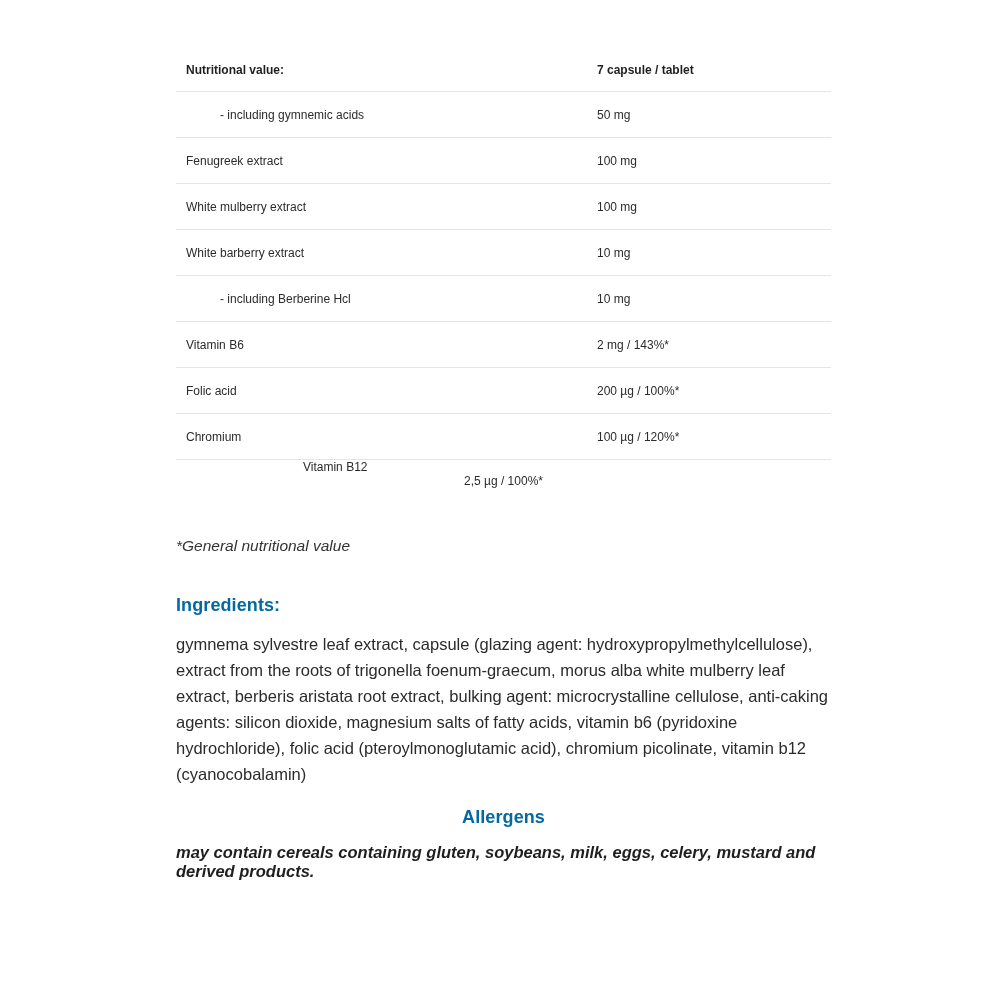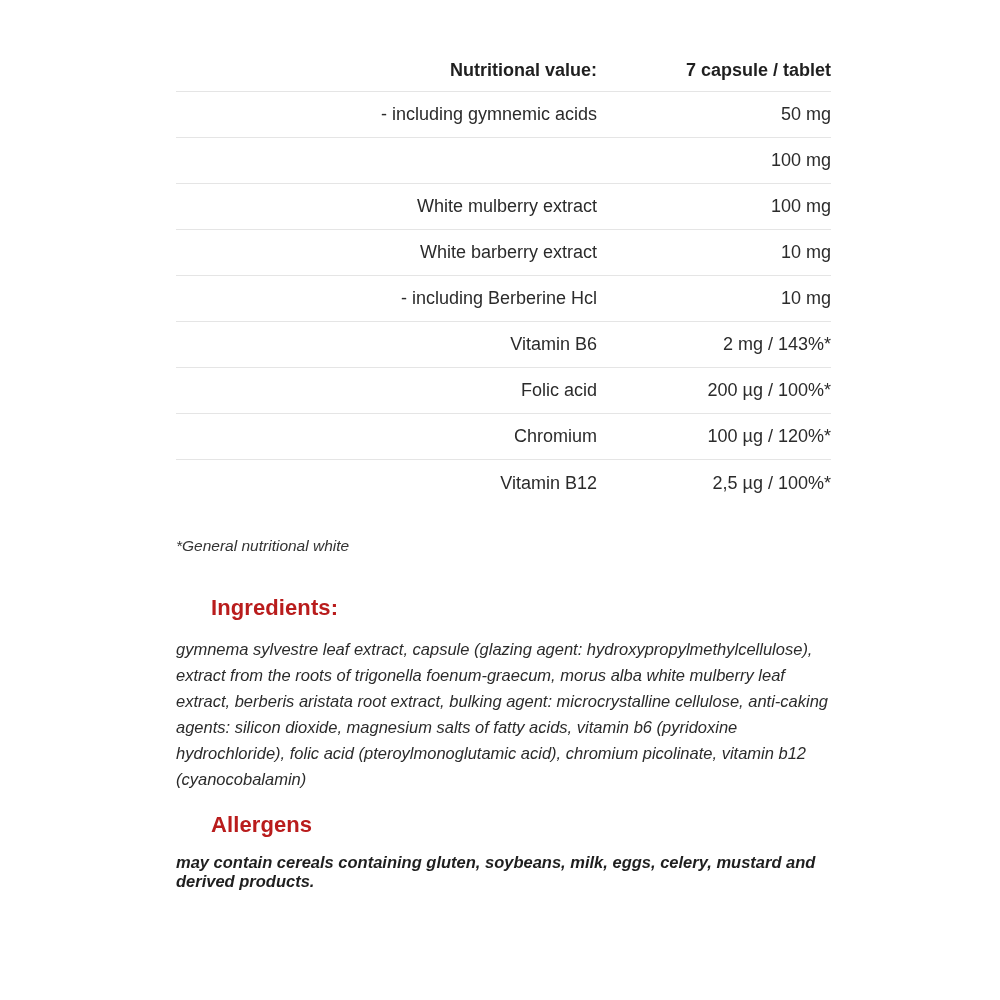--- a/index.html
+++ b/index.html
@@ -17,59 +17,56 @@
     top: 49px;
     width: 655px;
   }
   
   .ntable { width: 100%; }
   .nrow {
     display: flex;
     align-items: center;
     height: 46px;
     border-bottom: 1px solid #e5e5e5;
-    font-size: 18px;
-    text-align: right;
+    font-size: 12px;
   }
   .nrow.header {
     height: 43px;
     font-weight: bold;
     color: #1f1f1f;
   }
-  .nrow.last { border-bottom: none; }
+  .nrow.last { border-bottom: none; flex-direction: column; }
   .ncell-label {
     width: 421px;
     padding-left: 10px;
   }
   .nrow.indent .ncell-label { padding-left: 44px; }
   .ncell-value { flex: 1; }
   .footnote {
     margin-top: 31px;
     padding-left: 0;
     font-style: italic;
     font-size: 15.5px;
     color: #333333;
   }
   
   .section-heading {
     margin-top: 40px;
-    font-size: 22px;
+    font-size: 18px;
     font-weight: bold;
-    color: #b91c1c;
+    color: #0369a1;
     letter-spacing: 0.1px;
-    margin-left: 35px;
   }
   .ingredients-text {
     margin-top: 15px;
     font-size: 16.5px;
     line-height: 26px;
     color: #2b2b2b;
-    font-style: italic;
   }
-  .allergens-heading { margin-top: 20px; }
+  .allergens-heading { margin-top: 20px; text-align: center; }
   .allergens-text {
     margin-top: 15px;
     font-size: 16.5px;
     line-height: 19px;
     font-style: italic;
     font-weight: bold;
     color: #1f1f1f;
   }
 </style>
 </head>
@@ -84,20 +81,21 @@
       <div class="ncell-value">7 capsule / tablet</div>
     </div>
 
 
     <div class="nrow indent">
       <div class="ncell-label">- including gymnemic acids</div>
       <div class="ncell-value">50 mg</div>
     </div>
 
     <div class="nrow">
+      <div class="ncell-label">Fenugreek extract</div>
       <div class="ncell-value">100 mg</div>
     </div>
 
     <div class="nrow">
       <div class="ncell-label">White mulberry extract</div>
       <div class="ncell-value">100 mg</div>
     </div>
 
     <div class="nrow">
       <div class="ncell-label">White barberry extract</div>
@@ -124,21 +122,21 @@
       <div class="ncell-value">100 µg / 120%*</div>
     </div>
 
     <div class="nrow last">
       <div class="ncell-label">Vitamin B12</div>
       <div class="ncell-value">2,5 µg / 100%*</div>
     </div>
 
   </div>
 
-  <div class="footnote">*General nutritional white</div>
+  <div class="footnote">*General nutritional value</div>
 
   <div class="section-heading">Ingredients:</div>
   <div class="ingredients-text">gymnema sylvestre leaf extract, capsule (glazing agent: hydroxypropylmethylcellulose), extract from the roots of trigonella foenum-graecum, morus alba white mulberry leaf extract, berberis aristata root extract, bulking agent: microcrystalline cellulose, anti-caking agents: silicon dioxide, magnesium salts of fatty acids, vitamin b6 (pyridoxine hydrochloride), folic acid (pteroylmonoglutamic acid), chromium picolinate, vitamin b12 (cyanocobalamin)</div>
 
   <div class="section-heading allergens-heading">Allergens</div>
   <div class="allergens-text">may contain cereals containing gluten, soybeans, milk, eggs, celery, mustard and derived products.</div>
 
 </div>
 
 </body></html>

